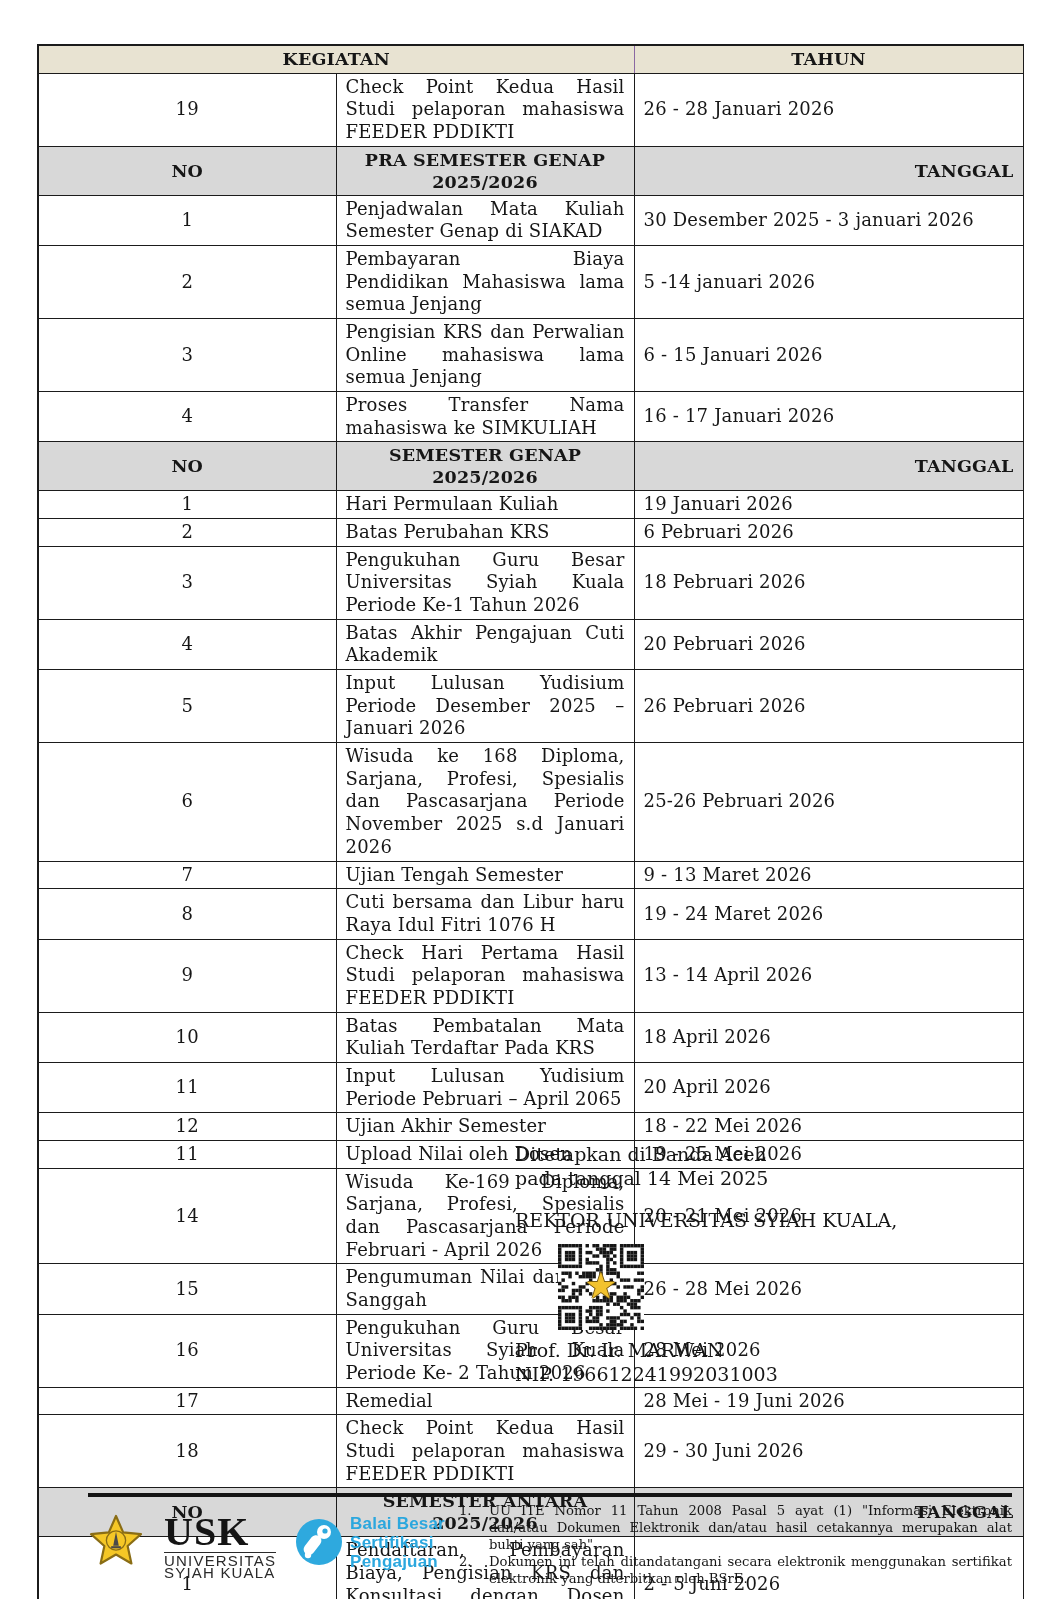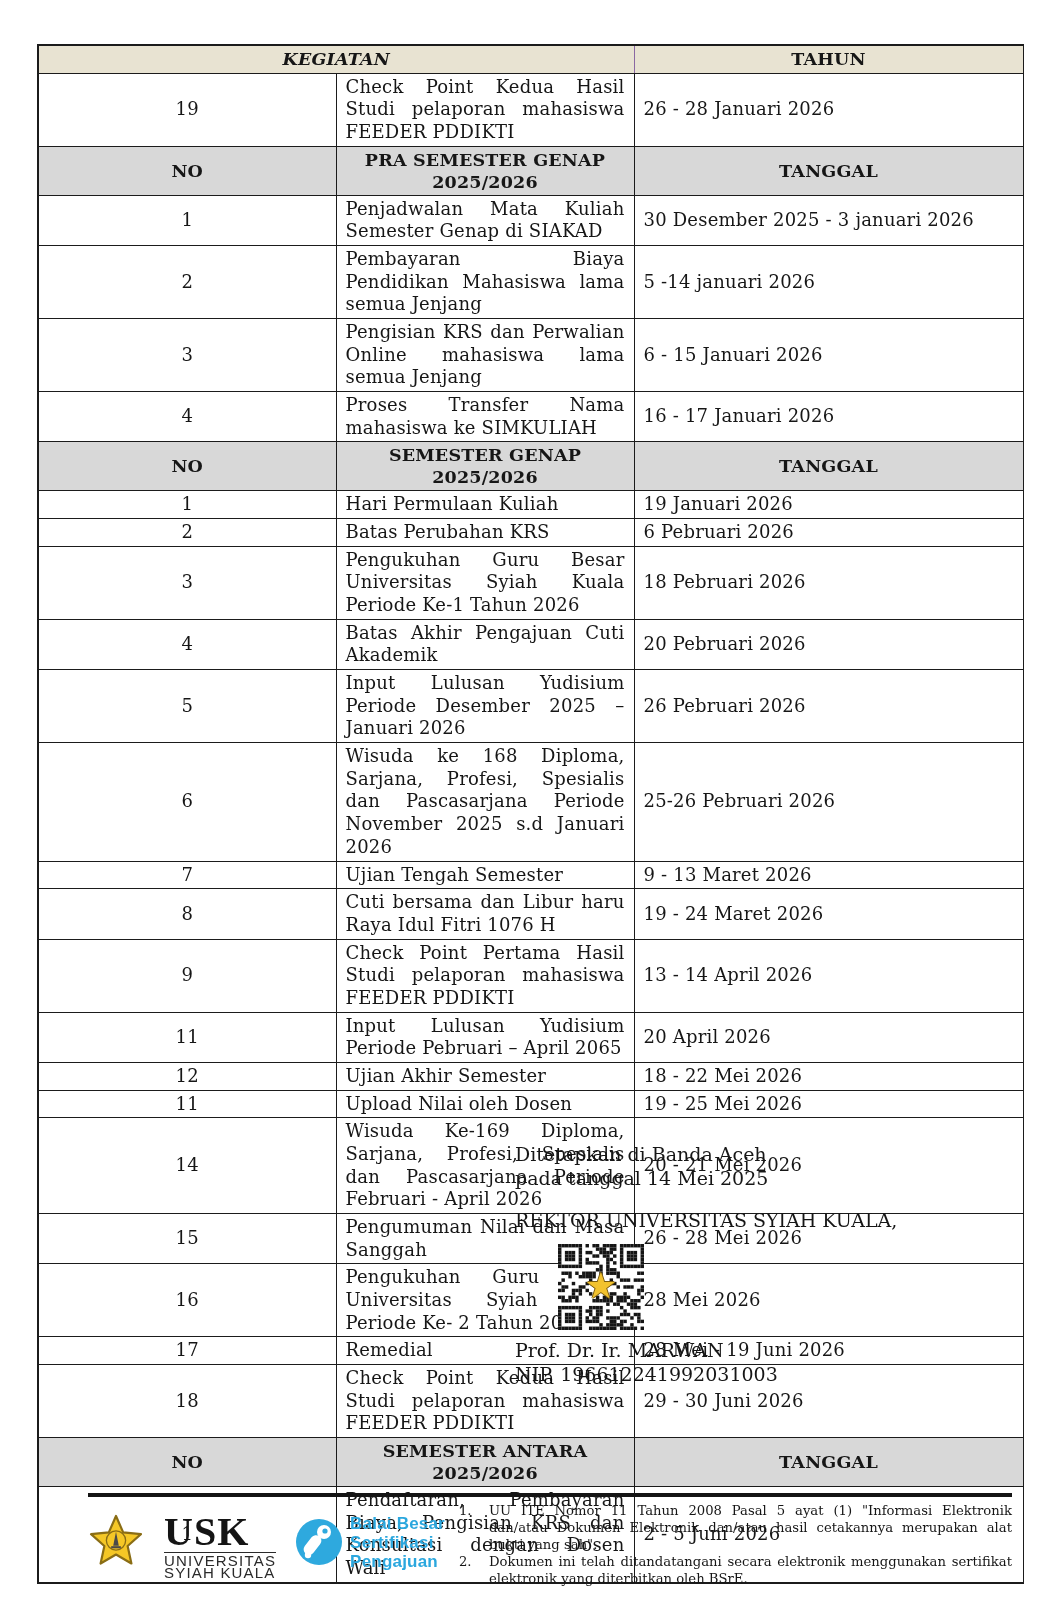--- a/index.html
+++ b/index.html
@@ -19,25 +19,25 @@
   }
   td.c-no{width:48px;text-align:center;padding:2px 2px;}
   td.c-keg{width:548px;text-align:justify;}
   td.c-tgl{width:389px;padding-left:11px;
     border-top-color:#7e5d96;border-bottom-color:#7e5d96;border-right:2px solid #6e5483;}
   td.c-keg, tr.tophead td.c-keghead{border-right-color:#8a68a2;}
   tr.tophead td{
     background:#e8e3d2;font-weight:bold;text-align:center;font-size:17.5px;
     border-top:2.5px solid #1b1b1b;height:28px;padding:2px 4px;
   }
-  tr.tophead td.c-keghead{width:596px;font-style:italic;}
+  tr.tophead td.c-keghead{width:596px;}
   tr.section td{
     background:#d8d8d8;font-weight:bold;text-align:center;font-size:17.5px;height:27px;
   }
-  tr.section td.c-tgl{text-align:center;padding-left:9px;}
+  tr.section td.c-tgl{text-align:right;padding-left:9px;}
   table.cal td.first-col{border-left:2.5px solid #1b1b1b;}
   table.cal tr:last-child td{border-bottom:2.5px solid #1b1b1b;}
   
   .sign{position:absolute;left:515px;top:1142px;font-size:19px;line-height:24px;}
   .sign .rektor{margin-top:18px;}
   .qr{position:relative;width:86px;height:86px;margin:12px 0 8px 43px;background:#fff;}
   .qr svg{position:absolute;left:0;top:0;}
   .qr-star{
     position:absolute;left:50%;top:50%;transform:translate(-50%,-54%);
     font-size:36px;color:#f2c22e;line-height:1;
@@ -152,22 +152,27 @@
           <td class="c-keg">Ujian Tengah Semester</td>
           <td class="c-tgl">9 - 13 Maret 2026</td>
         </tr>
         <tr>
           <td class="c-no first-col">8</td>
           <td class="c-keg">Cuti bersama dan Libur haru Raya Idul Fitri 1076 H</td>
           <td class="c-tgl">19 - 24 Maret 2026</td>
         </tr>
         <tr>
           <td class="c-no first-col">9</td>
-          <td class="c-keg">Check Point Pertama Hasil Studi pelaporan mahasiswa FEEDER PDDIKTI</td>
+          <td class="c-keg">Check Hari Pertama Hasil Studi pelaporan mahasiswa FEEDER PDDIKTI</td>
           <td class="c-tgl">13 - 14 April 2026</td>
+        </tr>
+        <tr>
+          <td class="c-no first-col">10</td>
+          <td class="c-keg">Batas Pembatalan Mata Kuliah Terdaftar Pada KRS</td>
+          <td class="c-tgl">18 April 2026</td>
         </tr>
         <tr>
           <td class="c-no first-col">11</td>
           <td class="c-keg">Input Lulusan Yudisium Periode Pebruari – April 2065</td>
           <td class="c-tgl">20 April 2026</td>
         </tr>
         <tr>
           <td class="c-no first-col">12</td>
           <td class="c-keg">Ujian Akhir Semester</td>
           <td class="c-tgl">18 - 22 Mei 2026</td>

